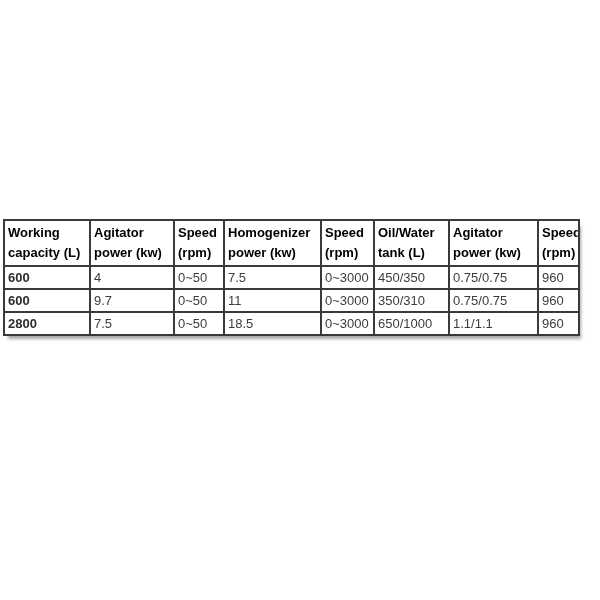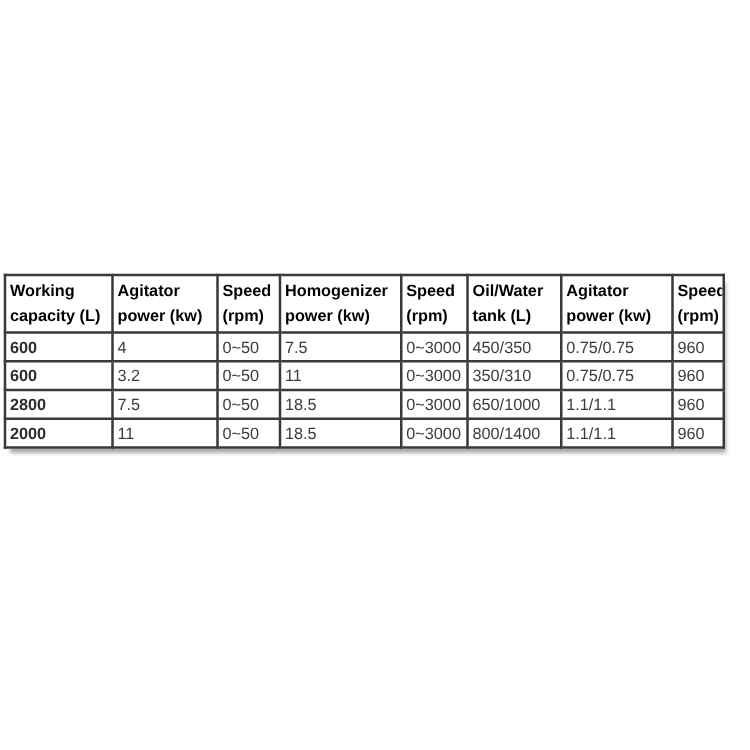--- a/index.html
+++ b/index.html
@@ -113,43 +113,33 @@
           <td>4</td>
           <td>0~50</td>
           <td>7.5</td>
           <td>0~3000</td>
           <td>450/350</td>
           <td>0.75/0.75</td>
           <td>960</td>
         </tr>
         <tr>
           <td>600</td>
-          <td>3.2</td>
+          <td>9.7</td>
           <td>0~50</td>
           <td>11</td>
           <td>0~3000</td>
           <td>350/310</td>
           <td>0.75/0.75</td>
           <td>960</td>
         </tr>
         <tr>
           <td>2800</td>
           <td>7.5</td>
           <td>0~50</td>
           <td>18.5</td>
           <td>0~3000</td>
           <td>650/1000</td>
           <td>1.1/1.1</td>
           <td>960</td>
         </tr>
-        <tr>
-          <td>2000</td>
-          <td>11</td>
-          <td>0~50</td>
-          <td>18.5</td>
-          <td>0~3000</td>
-          <td>800/1400</td>
-          <td>1.1/1.1</td>
-          <td>960</td>
-        </tr>
       </tbody>
   </table>
 </div>
 
 </body></html>

